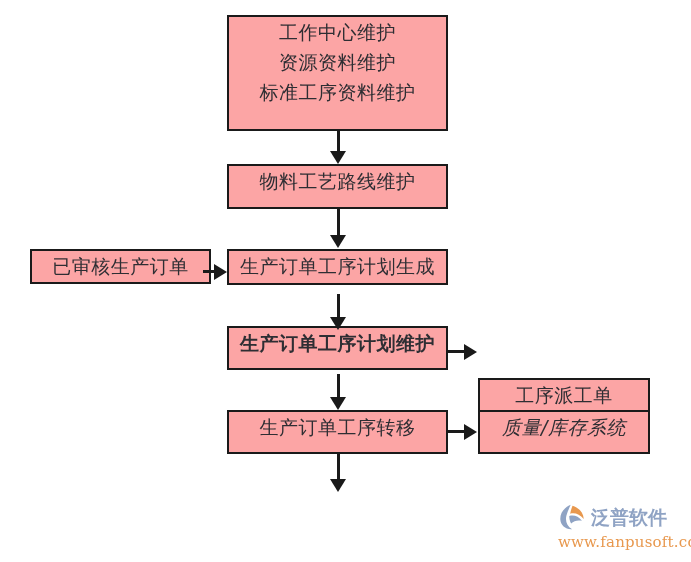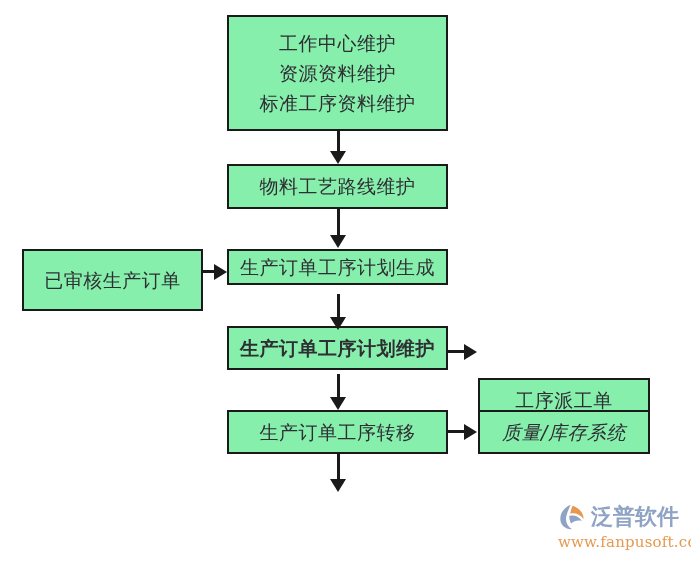--- a/index.html
+++ b/index.html
@@ -15,38 +15,37 @@
     position: relative;
     width: 691px;
     height: 562px;
     background: #ffffff;
     overflow: hidden;
   }
   .node {
     position: absolute;
     box-sizing: border-box;
     border: 2px solid #1a1a1a;
-    background: #86efac;
+    background: #fca5a5;
     display: flex;
     flex-direction: column;
     align-items: center;
-    justify-content: center;
     color: #2e2e33;
     font-size: 19px;
     line-height: 1.58;
     letter-spacing: 0.5px;
     white-space: nowrap;
   }
   .node .line {
     display: block;
   }
   
   #node-basic-data      { left: 227px; top: 15px;  width: 221px; height: 116px; }
   #node-routing         { left: 227px; top: 164px; width: 221px; height: 45px;  }
-  #node-approved-order  { left: 22px;  top: 249px; width: 181px; height: 62px;  }
+  #node-approved-order  { left: 30px;  top: 249px; width: 181px; height: 35px;  }
   #node-plan-generate   { left: 227px; top: 249px; width: 221px; height: 36px;  }
   #node-plan-maintain   { left: 227px; top: 326px; width: 221px; height: 44px; font-weight: bold;  }
   #node-dispatch-order  { left: 478px; top: 330px; width: 172px; height: 44px; margin-top: 48px;  }
   #node-transfer        { left: 227px; top: 410px; width: 221px; height: 44px;  }
   #node-quality-stock   { left: 478px; top: 410px; width: 172px; height: 44px; font-style: italic;  }
   #node-status-report   { left: 227px; top: 492px; width: 221px; height: 44px;  }
 
   .connector {
     position: absolute;
     pointer-events: none;
@@ -91,21 +90,21 @@
     align-items: center;
     height: 34px;
   }
   #watermark .wm-mark {
     width: 30px;
     height: 30px;
     margin-right: 3px;
     flex: none;
   }
   #watermark .wm-brand {
-    font-size: 22px;
+    font-size: 19px;
     font-weight: bold;
     color: #8fa3c4;
     letter-spacing: 0px;
     line-height: 1;
     white-space: nowrap;
   }
   #watermark .wm-url {
     font-size: 15px;
     color: #e8984e;
     font-family: "DejaVu Serif", "Liberation Serif", serif;

